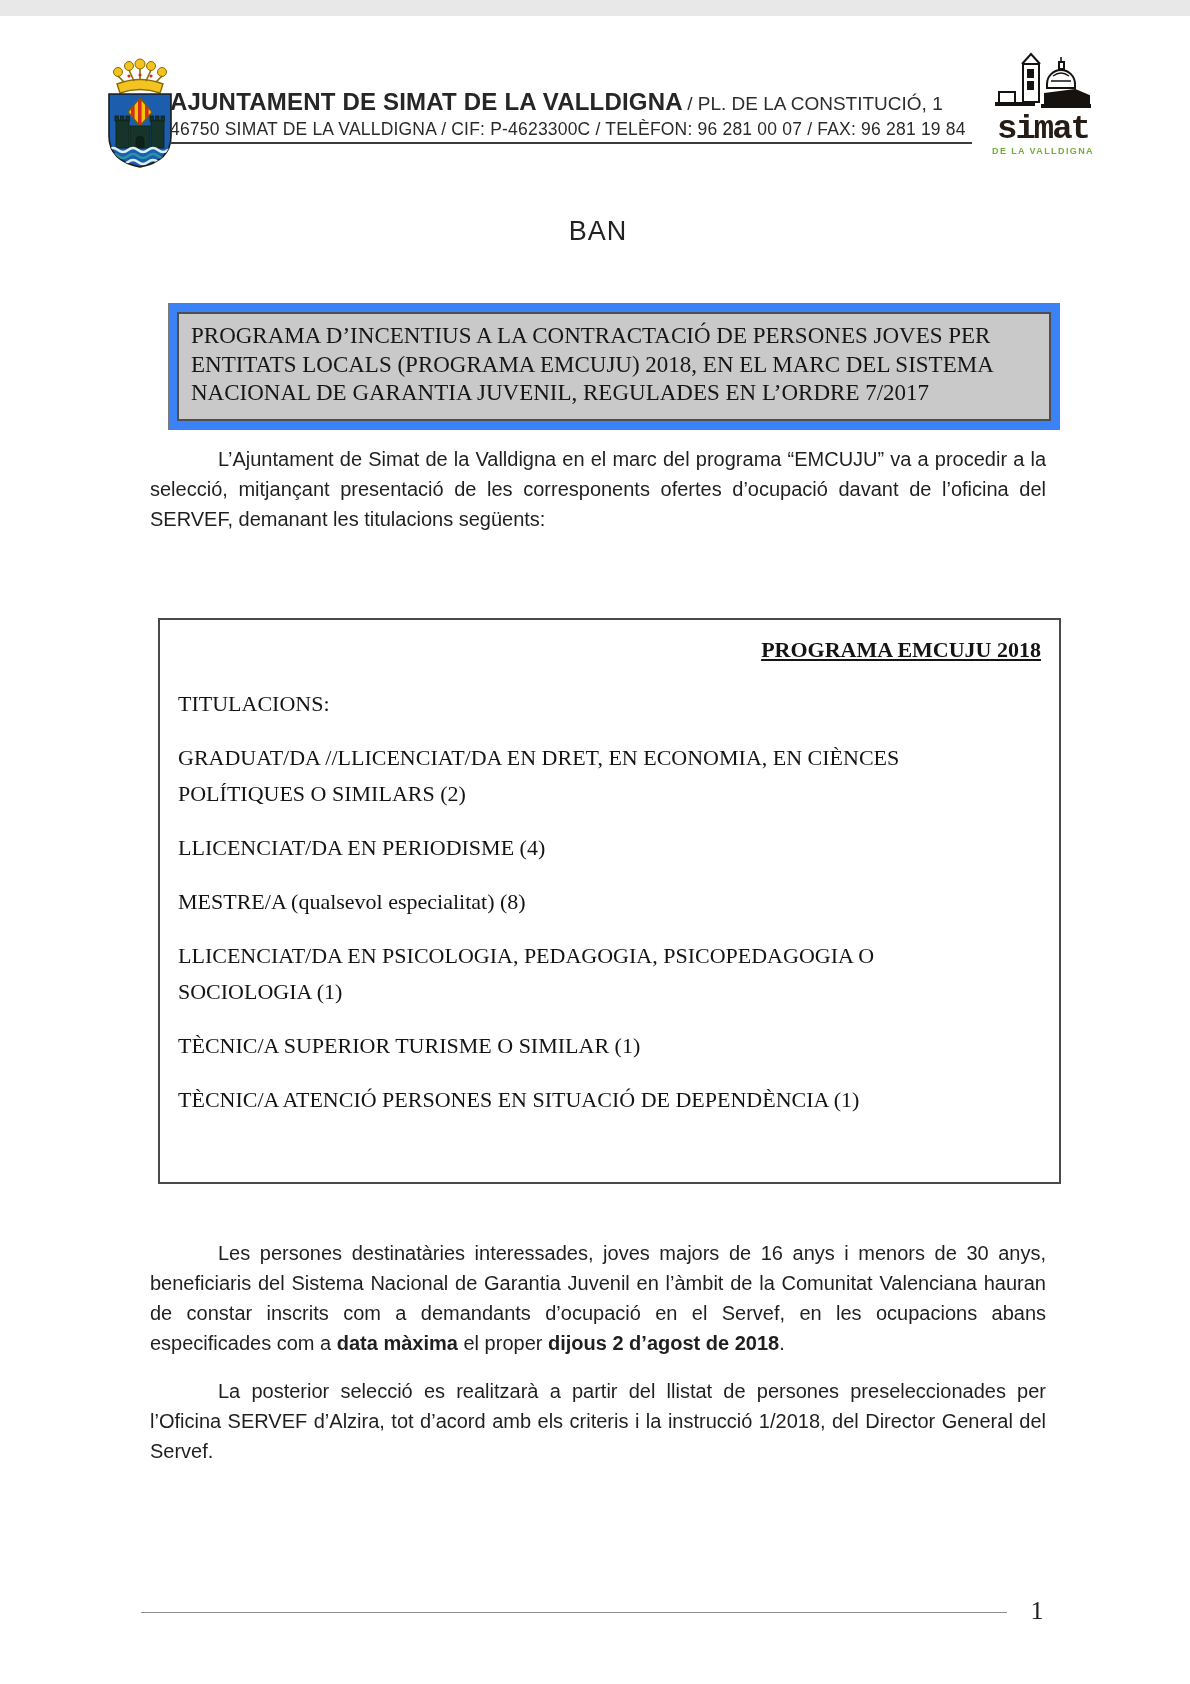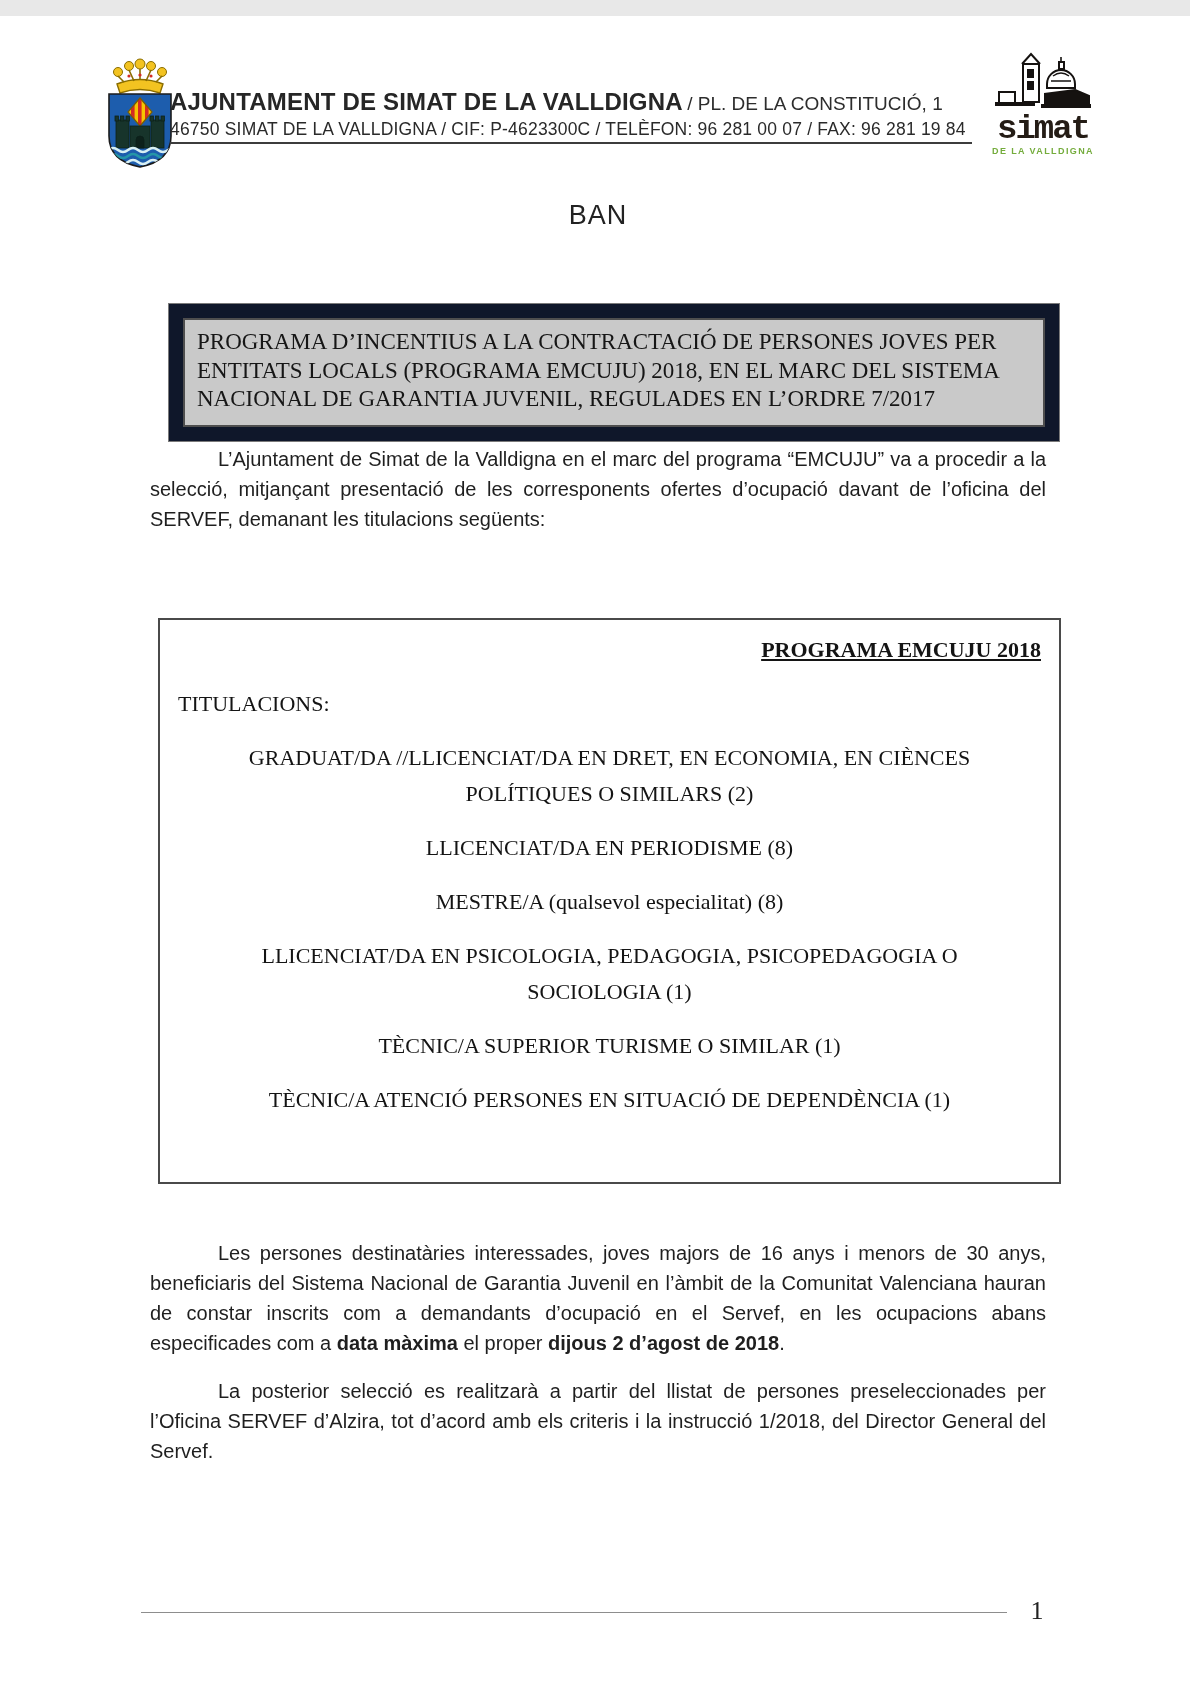--- a/index.html
+++ b/index.html
@@ -11,38 +11,38 @@
   .crest{position:absolute;left:88px;top:38px;}
   .hdr-line1{position:absolute;left:170px;top:72px;white-space:nowrap;}
   .hdr-org{font-size:24px;font-weight:bold;color:#262626;letter-spacing:.2px;}
   .hdr-addr{font-size:19px;color:#2d2d2d;}
   .hdr-line2{position:absolute;left:170px;top:103px;font-size:17.5px;color:#2a2a2a;white-space:nowrap;letter-spacing:.2px;}
   .hdr-rule{position:absolute;left:170px;top:126px;width:802px;border-top:2.5px solid #3c3c3c;}
   .simat-logo{position:absolute;left:988px;top:34px;width:110px;text-align:center;}
   .simat-word{font-family:Liberation Mono, monospace;font-weight:bold;font-size:34px;line-height:30px;letter-spacing:-2px;color:#241c15;}
   .simat-sub{font-size:9px;font-weight:bold;letter-spacing:1.4px;color:#74ac3c;margin-top:2px;}
   
-  .ban{position:absolute;left:150px;top:184px;width:896px;text-align:center;font-size:27px;letter-spacing:1px;color:#222;}
+  .ban{position:absolute;left:150px;top:200px;width:896px;text-align:center;font-size:27px;letter-spacing:1px;color:#222;}
   
-  .subject-outer{position:absolute;left:168px;top:287px;width:892px;border:1.3px solid #7a7a7a;padding:14px;box-sizing:border-box;background:#0f172a;}
+  .subject-outer{position:absolute;left:168px;top:287px;width:892px;border:1.3px solid #7a7a7a;padding:8px;box-sizing:border-box;background:#3b82f6;}
   .subject-inner{border:2px solid #4e4e4e;background:#c9c9c9;padding:8px 12px 11px 12px;}
   .subject-line{font-family:"Liberation Serif",serif;font-size:23px;line-height:28.5px;color:#161616;white-space:nowrap;}
   
   .body-par{position:absolute;left:150px;width:896px;font-size:20px;line-height:30px;text-align:justify;text-indent:68px;color:#1f1f1f;margin:0;}
   .intro{top:428px;}
   .para2{top:1222px;}
   .para3{top:1360px;}
   .body-par b{font-weight:bold;}
   
   .program-box{position:absolute;left:158px;top:602px;width:903px;height:566px;border:2px solid #4a4a4a;box-sizing:border-box;
     padding:12px 18px;font-family:"Liberation Serif",serif;font-size:22px;line-height:36px;color:#141414;}
   .pb-title{text-align:right;font-weight:bold;}
   .pb-title span{text-decoration:underline;}
   .pb-label{margin-top:18px;}
-  .pb-line{white-space:nowrap;text-align:center;}
+  .pb-line{white-space:nowrap;}
   .item-start{margin-top:18px;}
   
   .footer-rule{position:absolute;left:141px;top:1596px;width:866px;border-top:1.5px solid #8d8d8d;}
   .page-num{position:absolute;left:1020px;top:1580px;width:34px;font-family:"Liberation Serif",serif;font-size:26px;color:#222;text-align:center;}
   .footer-contact{position:absolute;left:0;top:1610px;width:1190px;text-align:center;font-size:17px;color:#1f1f1f;}
 </style>
 </head>
 <body>
 
 <div class="page">
@@ -146,21 +146,21 @@
   <p class="body-par intro">L’Ajuntament de Simat de la Valldigna en el marc del programa “EMCUJU” va a procedir a la selecció, mitjançant presentació de les corresponents ofertes d’ocupació davant de l’oficina del SERVEF, demanant les titulacions següents:</p>
 
   <div class="program-box">
     <div class="pb-title">
       <span>PROGRAMA EMCUJU 2018</span>
     </div>
     <div class="pb-label">TITULACIONS:</div>
 
     <div class="pb-line item-start">GRADUAT/DA //LLICENCIAT/DA EN DRET,  EN ECONOMIA, EN CIÈNCES</div>
     <div class="pb-line">POLÍTIQUES O SIMILARS (2)</div>
-    <div class="pb-line item-start">LLICENCIAT/DA EN PERIODISME (8)</div>
+    <div class="pb-line item-start">LLICENCIAT/DA EN PERIODISME (4)</div>
     <div class="pb-line item-start">MESTRE/A (qualsevol especialitat) (8)</div>
     <div class="pb-line item-start">LLICENCIAT/DA  EN PSICOLOGIA,  PEDAGOGIA, PSICOPEDAGOGIA O</div>
     <div class="pb-line">SOCIOLOGIA (1)</div>
     <div class="pb-line item-start">TÈCNIC/A SUPERIOR TURISME O SIMILAR (1)</div>
     <div class="pb-line item-start">TÈCNIC/A  ATENCIÓ PERSONES EN SITUACIÓ DE DEPENDÈNCIA (1)</div>
   </div>
 
   <p class="body-par para2"><span>Les persones destinatàries interessades, joves majors de 16 anys i menors de 30 anys, beneficiaris del Sistema Nacional de Garantia Juvenil en l’àmbit de la Comunitat Valenciana hauran de constar inscrits com a demandants d’ocupació en el Servef, en les ocupacions abans especificades com a </span><b>data màxima</b><span> el proper </span><b>dijous 2 d’agost de 2018</b><span>.</span></p>
 
   <p class="body-par para3">La posterior selecció es realitzarà a partir del llistat de persones preseleccionades per l’Oficina  SERVEF d’Alzira, tot d’acord amb els criteris i la instrucció 1/2018, del Director General del Servef.</p>

